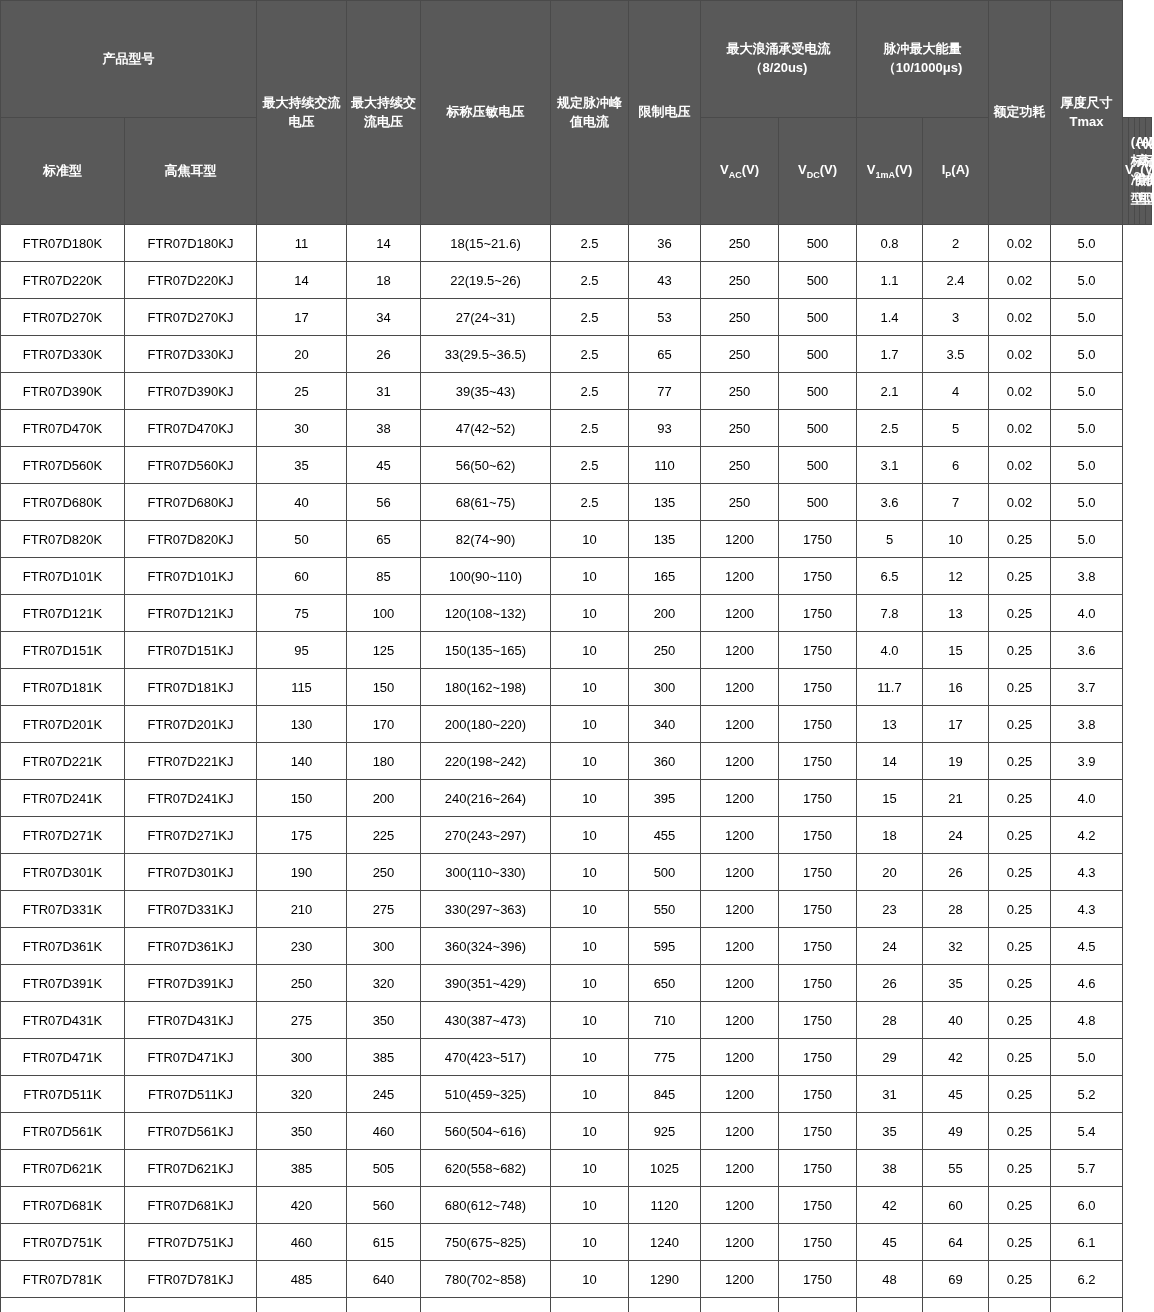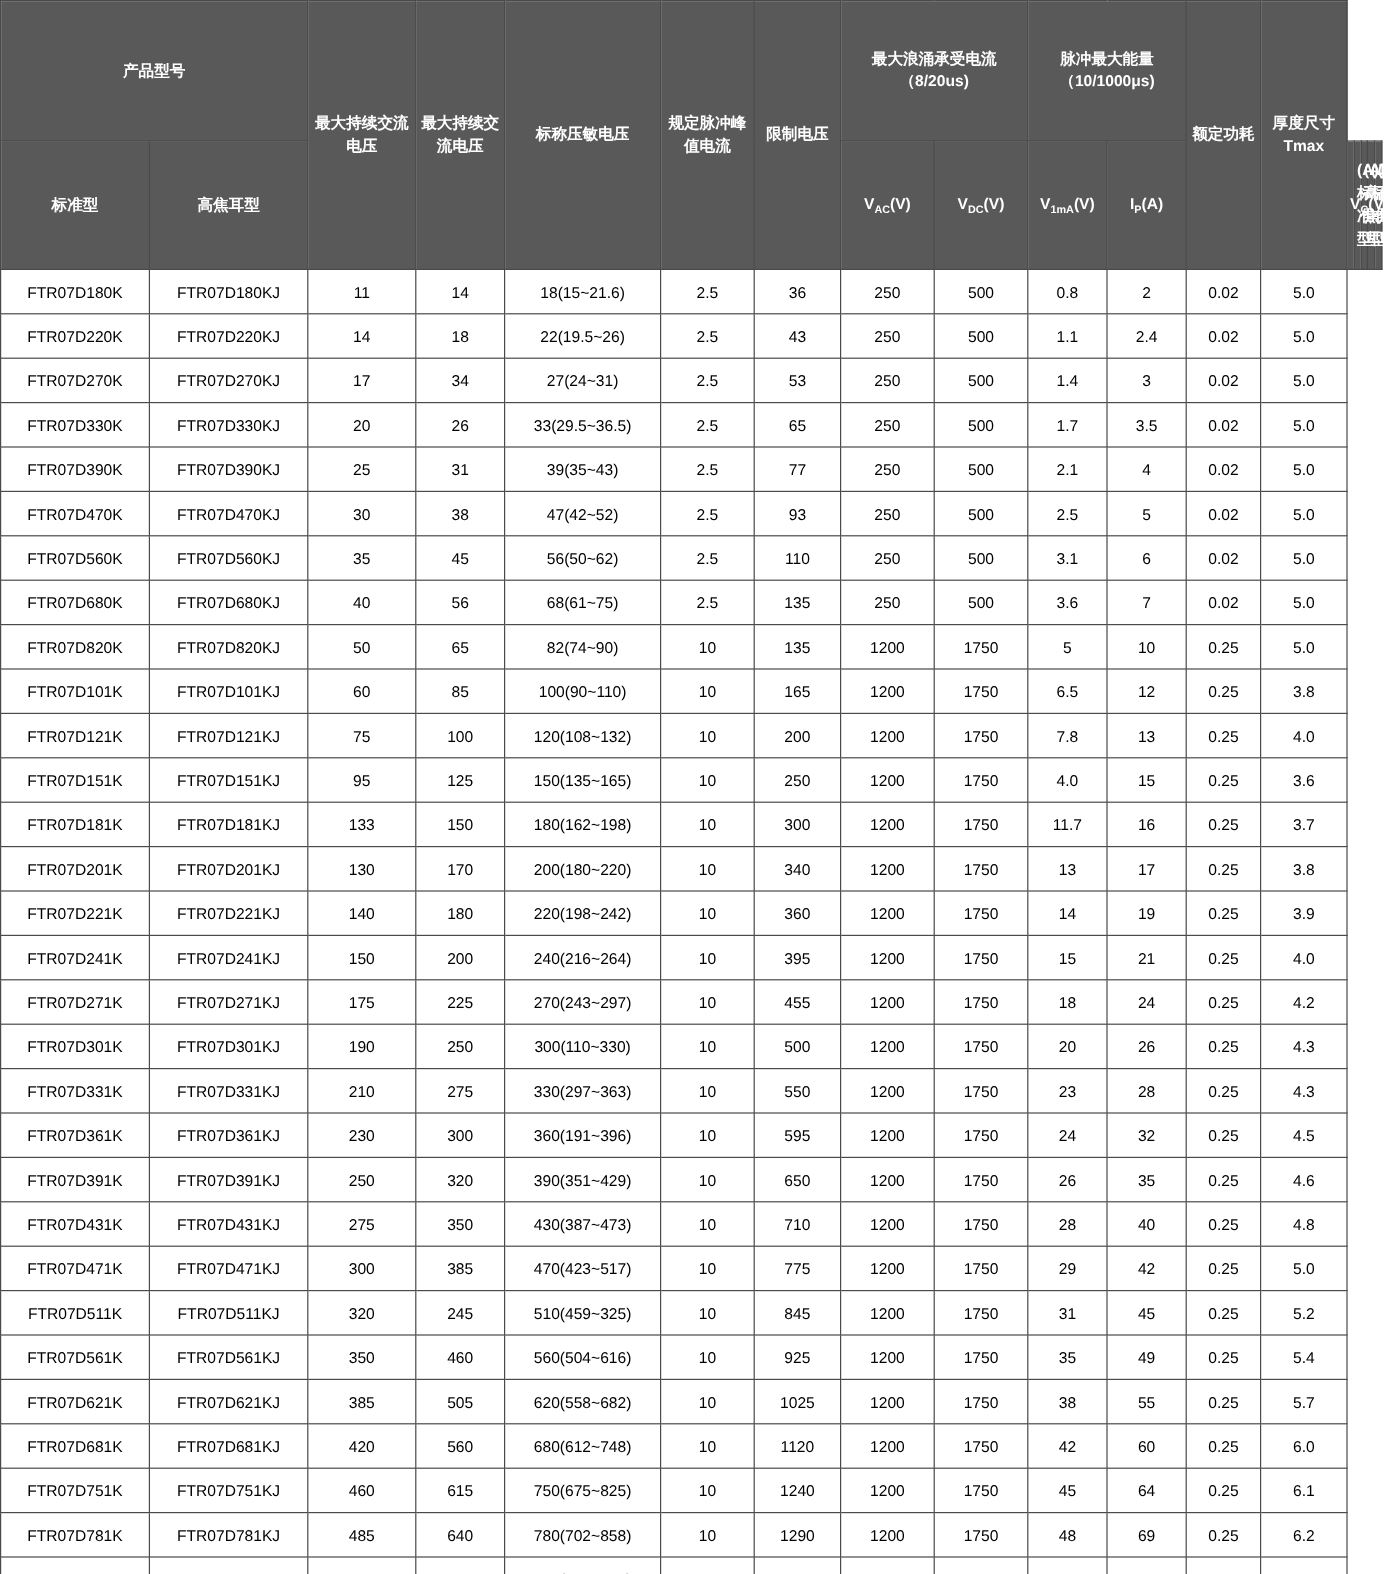--- a/index.html
+++ b/index.html
@@ -278,21 +278,21 @@
         <td>1200</td>
         <td>1750</td>
         <td>4.0</td>
         <td>15</td>
         <td>0.25</td>
         <td>3.6</td>
       </tr>
       <tr>
         <td>FTR07D181K</td>
         <td>FTR07D181KJ</td>
-        <td>133</td>
+        <td>115</td>
         <td>150</td>
         <td>180(162~198)</td>
         <td>10</td>
         <td>300</td>
         <td>1200</td>
         <td>1750</td>
         <td>11.7</td>
         <td>16</td>
         <td>0.25</td>
         <td>3.7</td>
@@ -385,21 +385,21 @@
         <td>23</td>
         <td>28</td>
         <td>0.25</td>
         <td>4.3</td>
       </tr>
       <tr>
         <td>FTR07D361K</td>
         <td>FTR07D361KJ</td>
         <td>230</td>
         <td>300</td>
-        <td>360(191~396)</td>
+        <td>360(324~396)</td>
         <td>10</td>
         <td>595</td>
         <td>1200</td>
         <td>1750</td>
         <td>24</td>
         <td>32</td>
         <td>0.25</td>
         <td>4.5</td>
       </tr>
       <tr>

